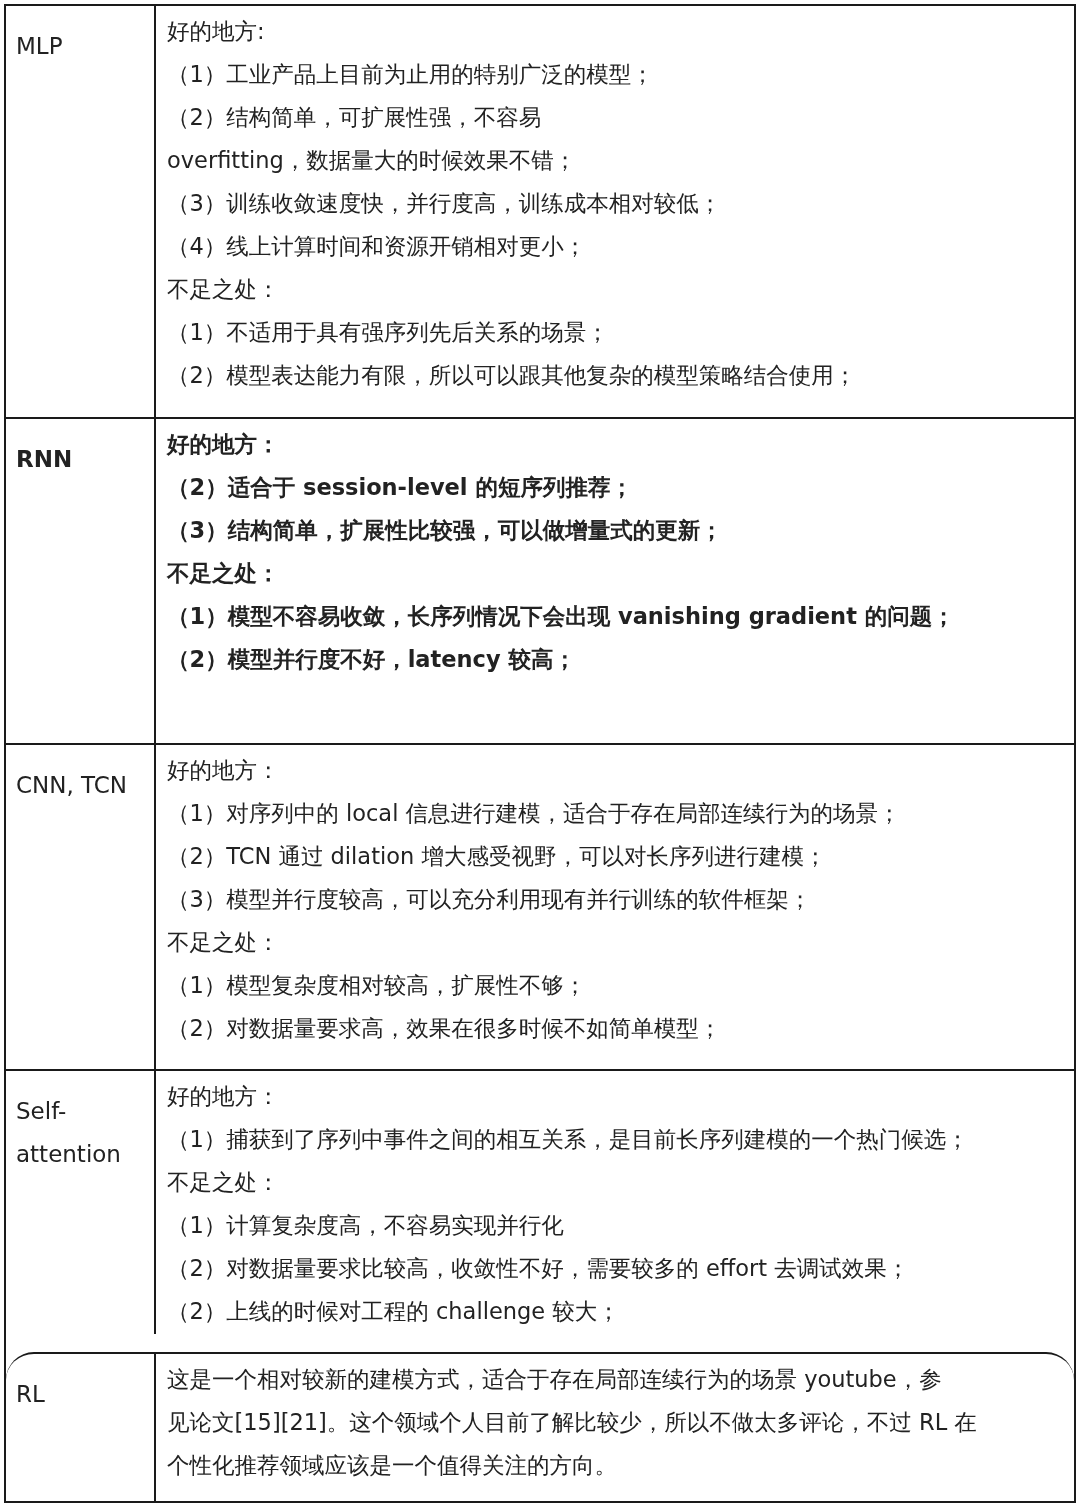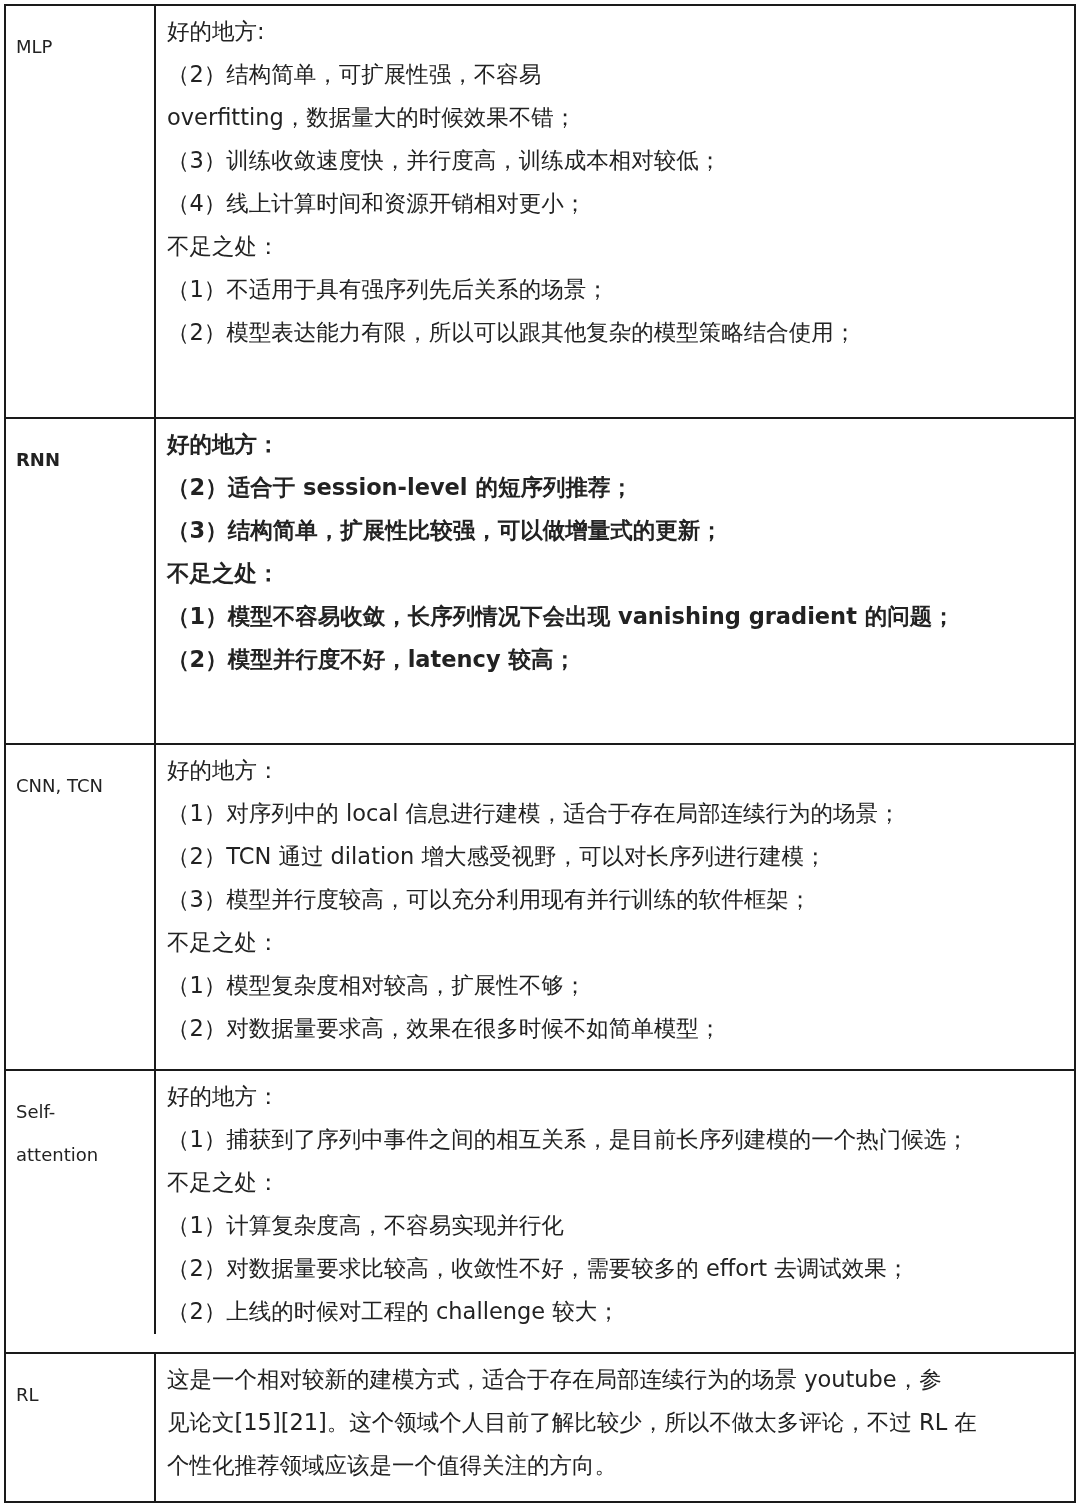--- a/index.html
+++ b/index.html
@@ -33,21 +33,21 @@
     .row + .row { border-top: 2px solid #1a1a1a; }
     .cell-name {
       position: absolute;
       left: 0;
       top: 0;
       bottom: 0;
       width: 150px;
       border-right: 2px solid #1a1a1a;
       box-sizing: border-box;
       padding: 19px 16px 0 10px;
-      font-size: 18px;
+      font-size: 23px;
       line-height: 43px;
     }
     .cell-content {
       position: absolute;
       left: 150px;
       right: 0;
       top: 0;
       bottom: 0;
       padding: 4px 8px 0 11px;
       font-size: 22.5px;
@@ -60,20 +60,21 @@
 <body>
 
 <div class="table">
 
   <div class="row" style="top:0; height:411px;">
     <div class="cell-name">
       <span class="line">MLP</span>
     </div>
     <div class="cell-content">
       <span class="line">好的地方:</span>
+      <span class="line">（1）工业产品上目前为止用的特别广泛的模型；</span>
       <span class="line">（2）结构简单，可扩展性强，不容易</span>
       <span class="line">overfitting，数据量大的时候效果不错；</span>
       <span class="line">（3）训练收敛速度快，并行度高，训练成本相对较低；</span>
       <span class="line">（4）线上计算时间和资源开销相对更小；</span>
       <span class="line">不足之处：</span>
       <span class="line">（1）不适用于具有强序列先后关系的场景；</span>
       <span class="line">（2）模型表达能力有限，所以可以跟其他复杂的模型策略结合使用；</span>
     </div>
   </div>
 
@@ -114,21 +115,21 @@
     <div class="cell-content">
       <span class="line">好的地方：</span>
       <span class="line">（1）捕获到了序列中事件之间的相互关系，是目前长序列建模的一个热门候选；</span>
       <span class="line">不足之处：</span>
       <span class="line">（1）计算复杂度高，不容易实现并行化</span>
       <span class="line">（2）对数据量要求比较高，收敛性不好，需要较多的 effort 去调试效果；</span>
       <span class="line">（2）上线的时候对工程的 challenge 较大；</span>
     </div>
   </div>
 
-  <div class="row" style="top:1346px; height:149px;">
+  <div class="row" style="top:1346px; height:149px;border-radius:28px;">
     <div class="cell-name">
       <span class="line">RL</span>
     </div>
     <div class="cell-content">
       <span class="line">这是一个相对较新的建模方式，适合于存在局部连续行为的场景 youtube，参</span>
       <span class="line">见论文[15][21]。这个领域个人目前了解比较少，所以不做太多评论，不过 RL 在</span>
       <span class="line">个性化推荐领域应该是一个值得关注的方向。</span>
     </div>
   </div>
 

